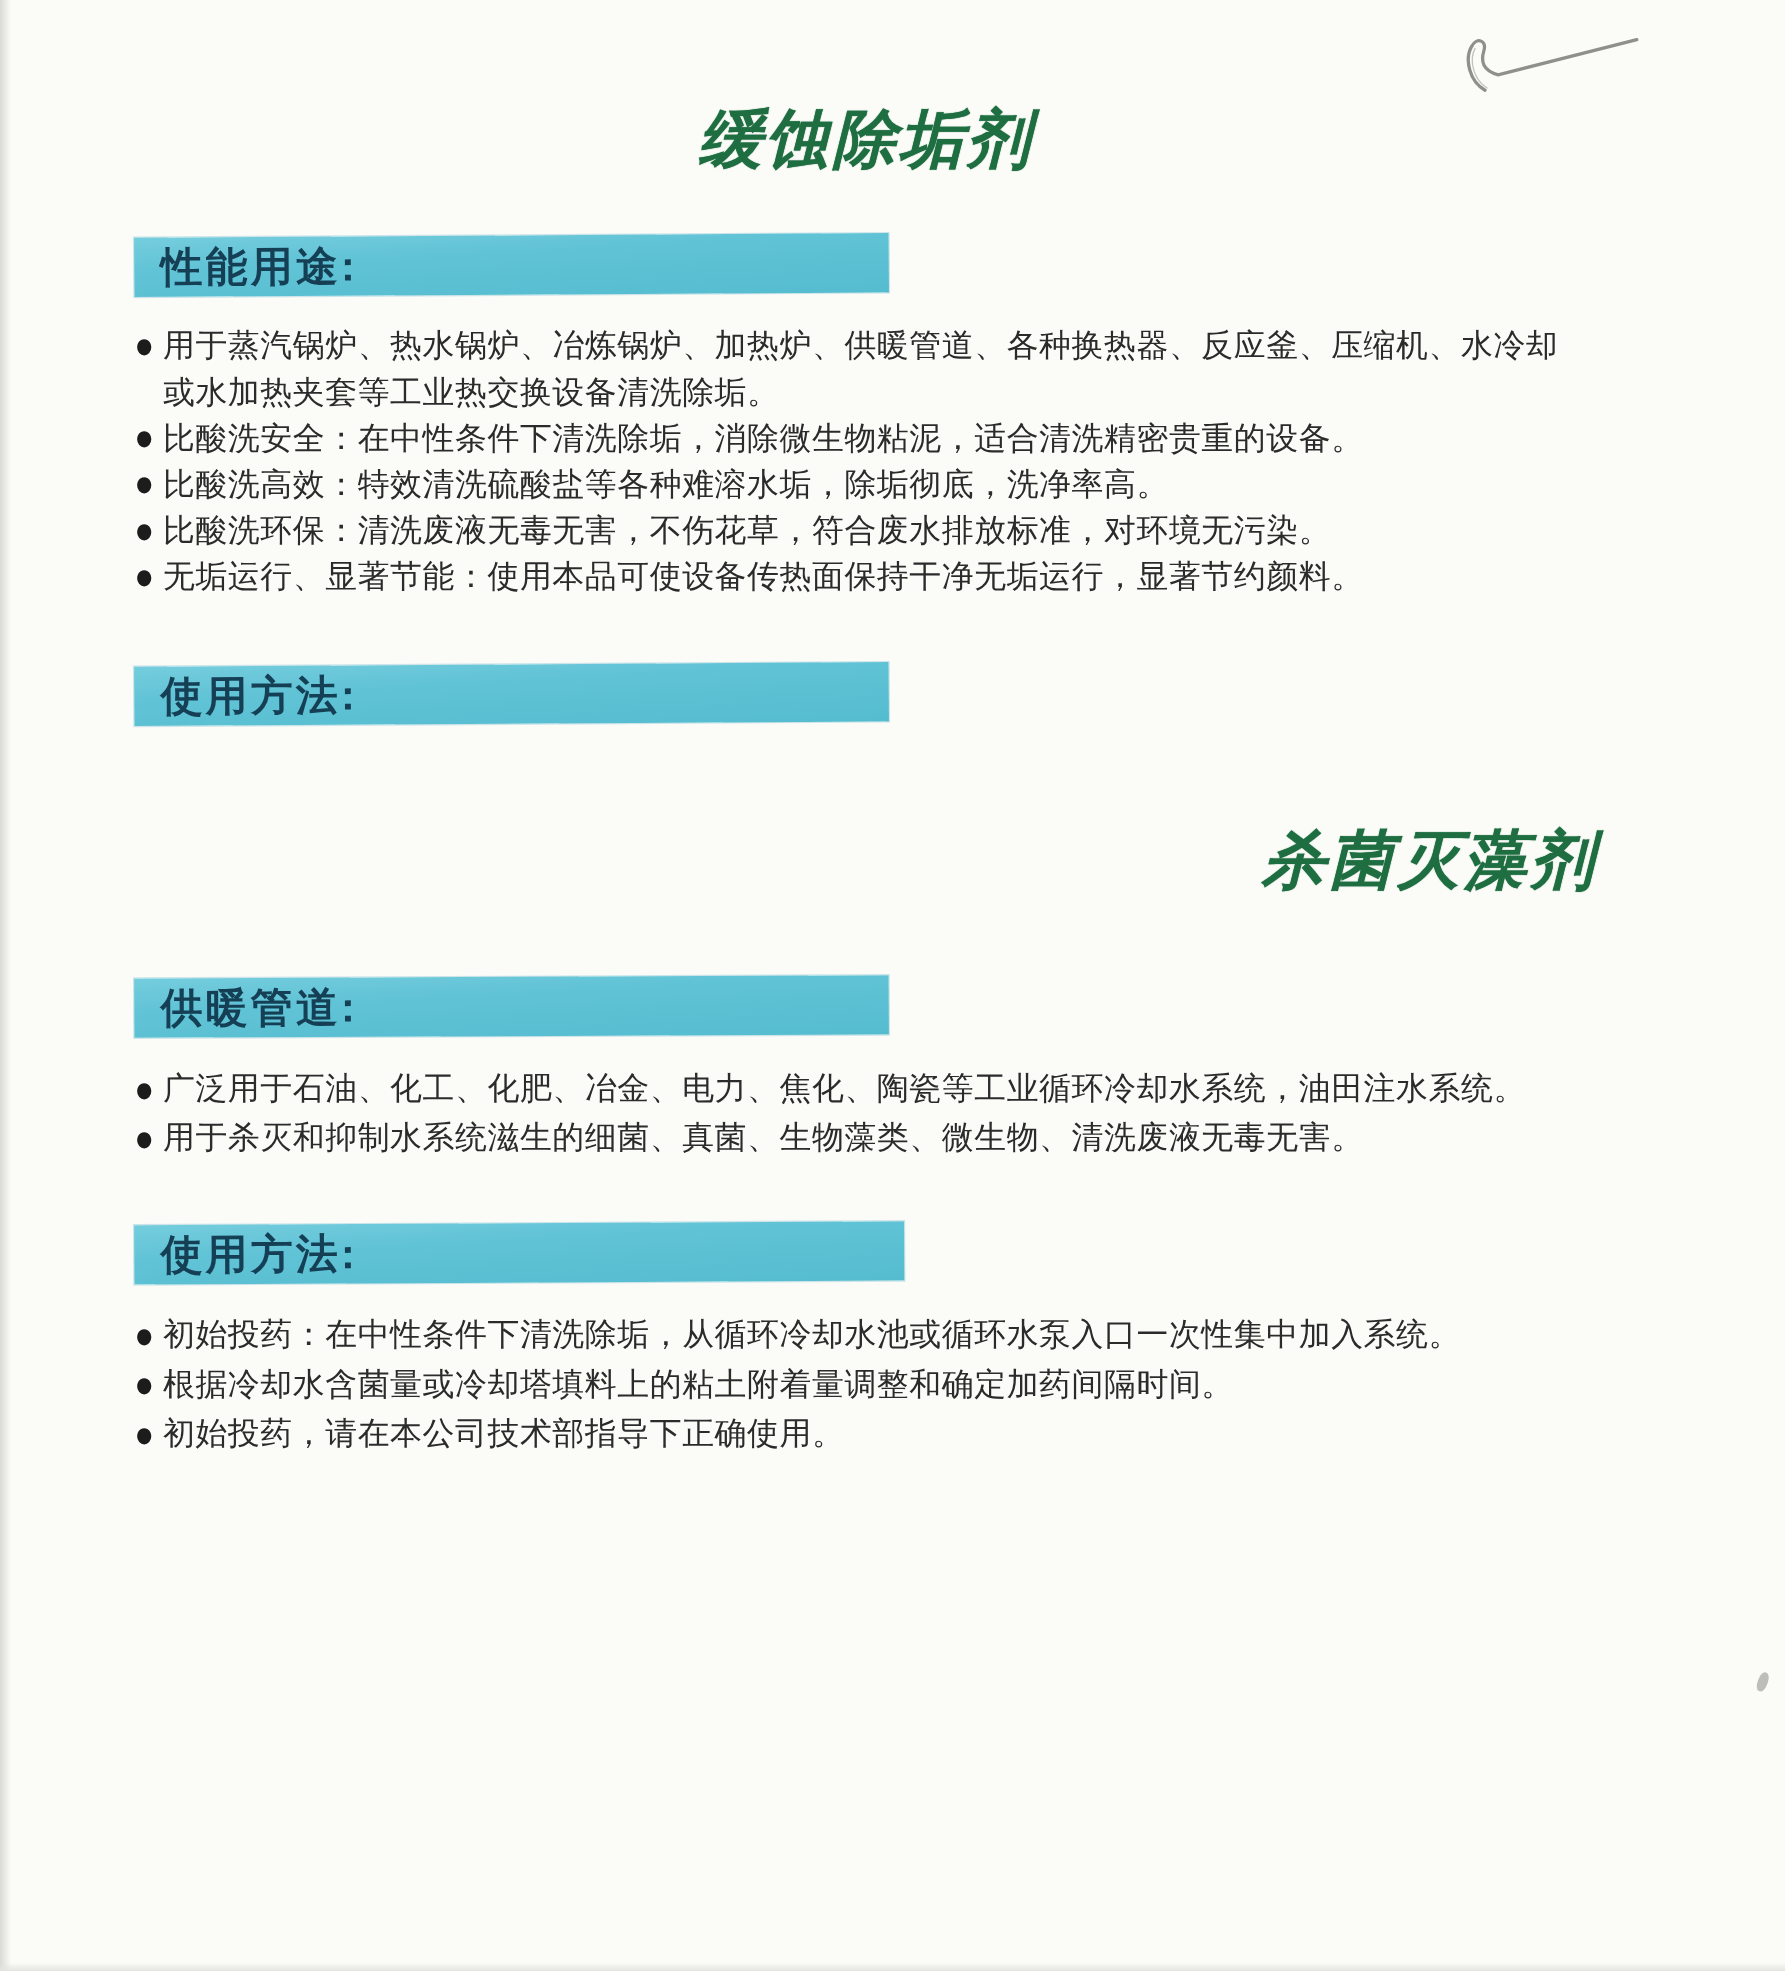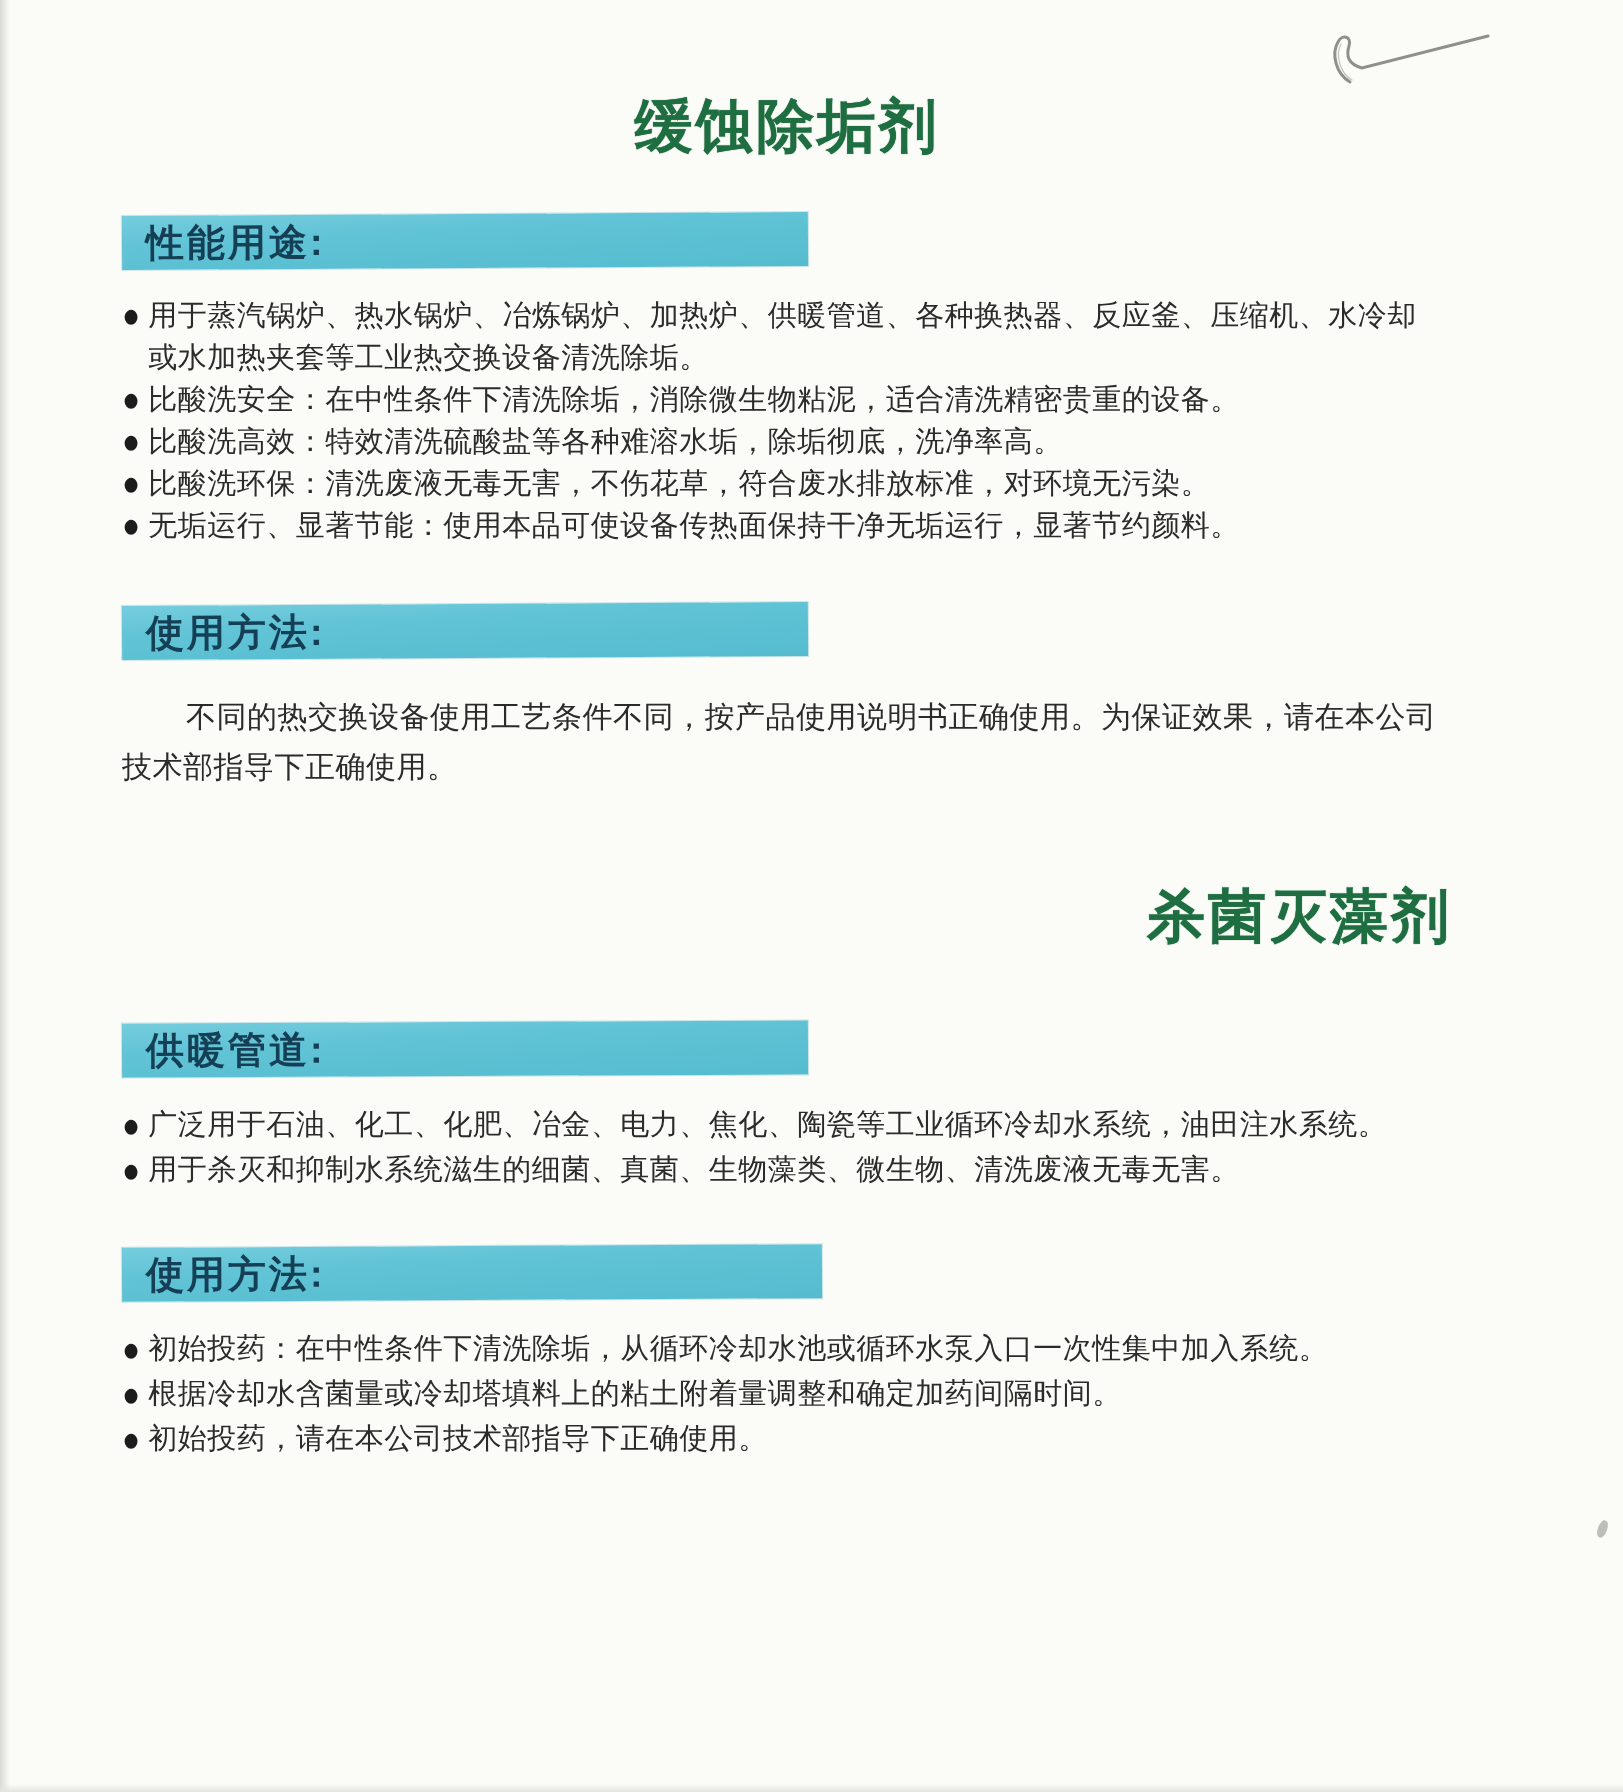--- a/index.html
+++ b/index.html
@@ -31,20 +31,21 @@
   }
   .content{
     position:absolute;left:122px;top:0;width:1330px;
   }
   .doc-title{
     margin:0;padding-top:88px;
     text-align:center;
     font-size:58px;font-weight:900;letter-spacing:3px;
     color:var(--green);
     text-shadow:0 0 1px var(--green);
+    font-style:italic;
   }
   .doc-title.second{padding-top:86px;text-align:right;}
   .band{
     margin-top:48px;
     width:686px;height:54px;
     background:linear-gradient(177deg,#74cddd 0%,var(--cyan) 35%,#55bccf 100%);
     display:flex;align-items:center;
     padding-left:24px;box-sizing:border-box;
     transform:rotate(-0.35deg);
     box-shadow:0 0 0 1px rgba(120,190,205,.35);
@@ -121,21 +122,20 @@
       <li>
         <span class="dot">●</span>
         <span class="txt">无垢运行、显著节能：使用本品可使设备传热面保持干净无垢运行，显著节约颜料。</span>
       </li>
     </ul>
 
     <div class="band b2">
       <span class="band-label">使用方法:</span>
     </div>
 
-    <p class="para">不同的热交换设备使用工艺条件不同，按产品使用说明书正确使用。为保证效果，请在本公司技术部指导下正确使用。</p>
 
     <h1 class="doc-title second">杀菌灭藻剂</h1>
 
     <div class="band b3">
       <span class="band-label">供暖管道:</span>
     </div>
 
     <ul class="bullets wide">
       <li>
         <span class="dot">●</span>

